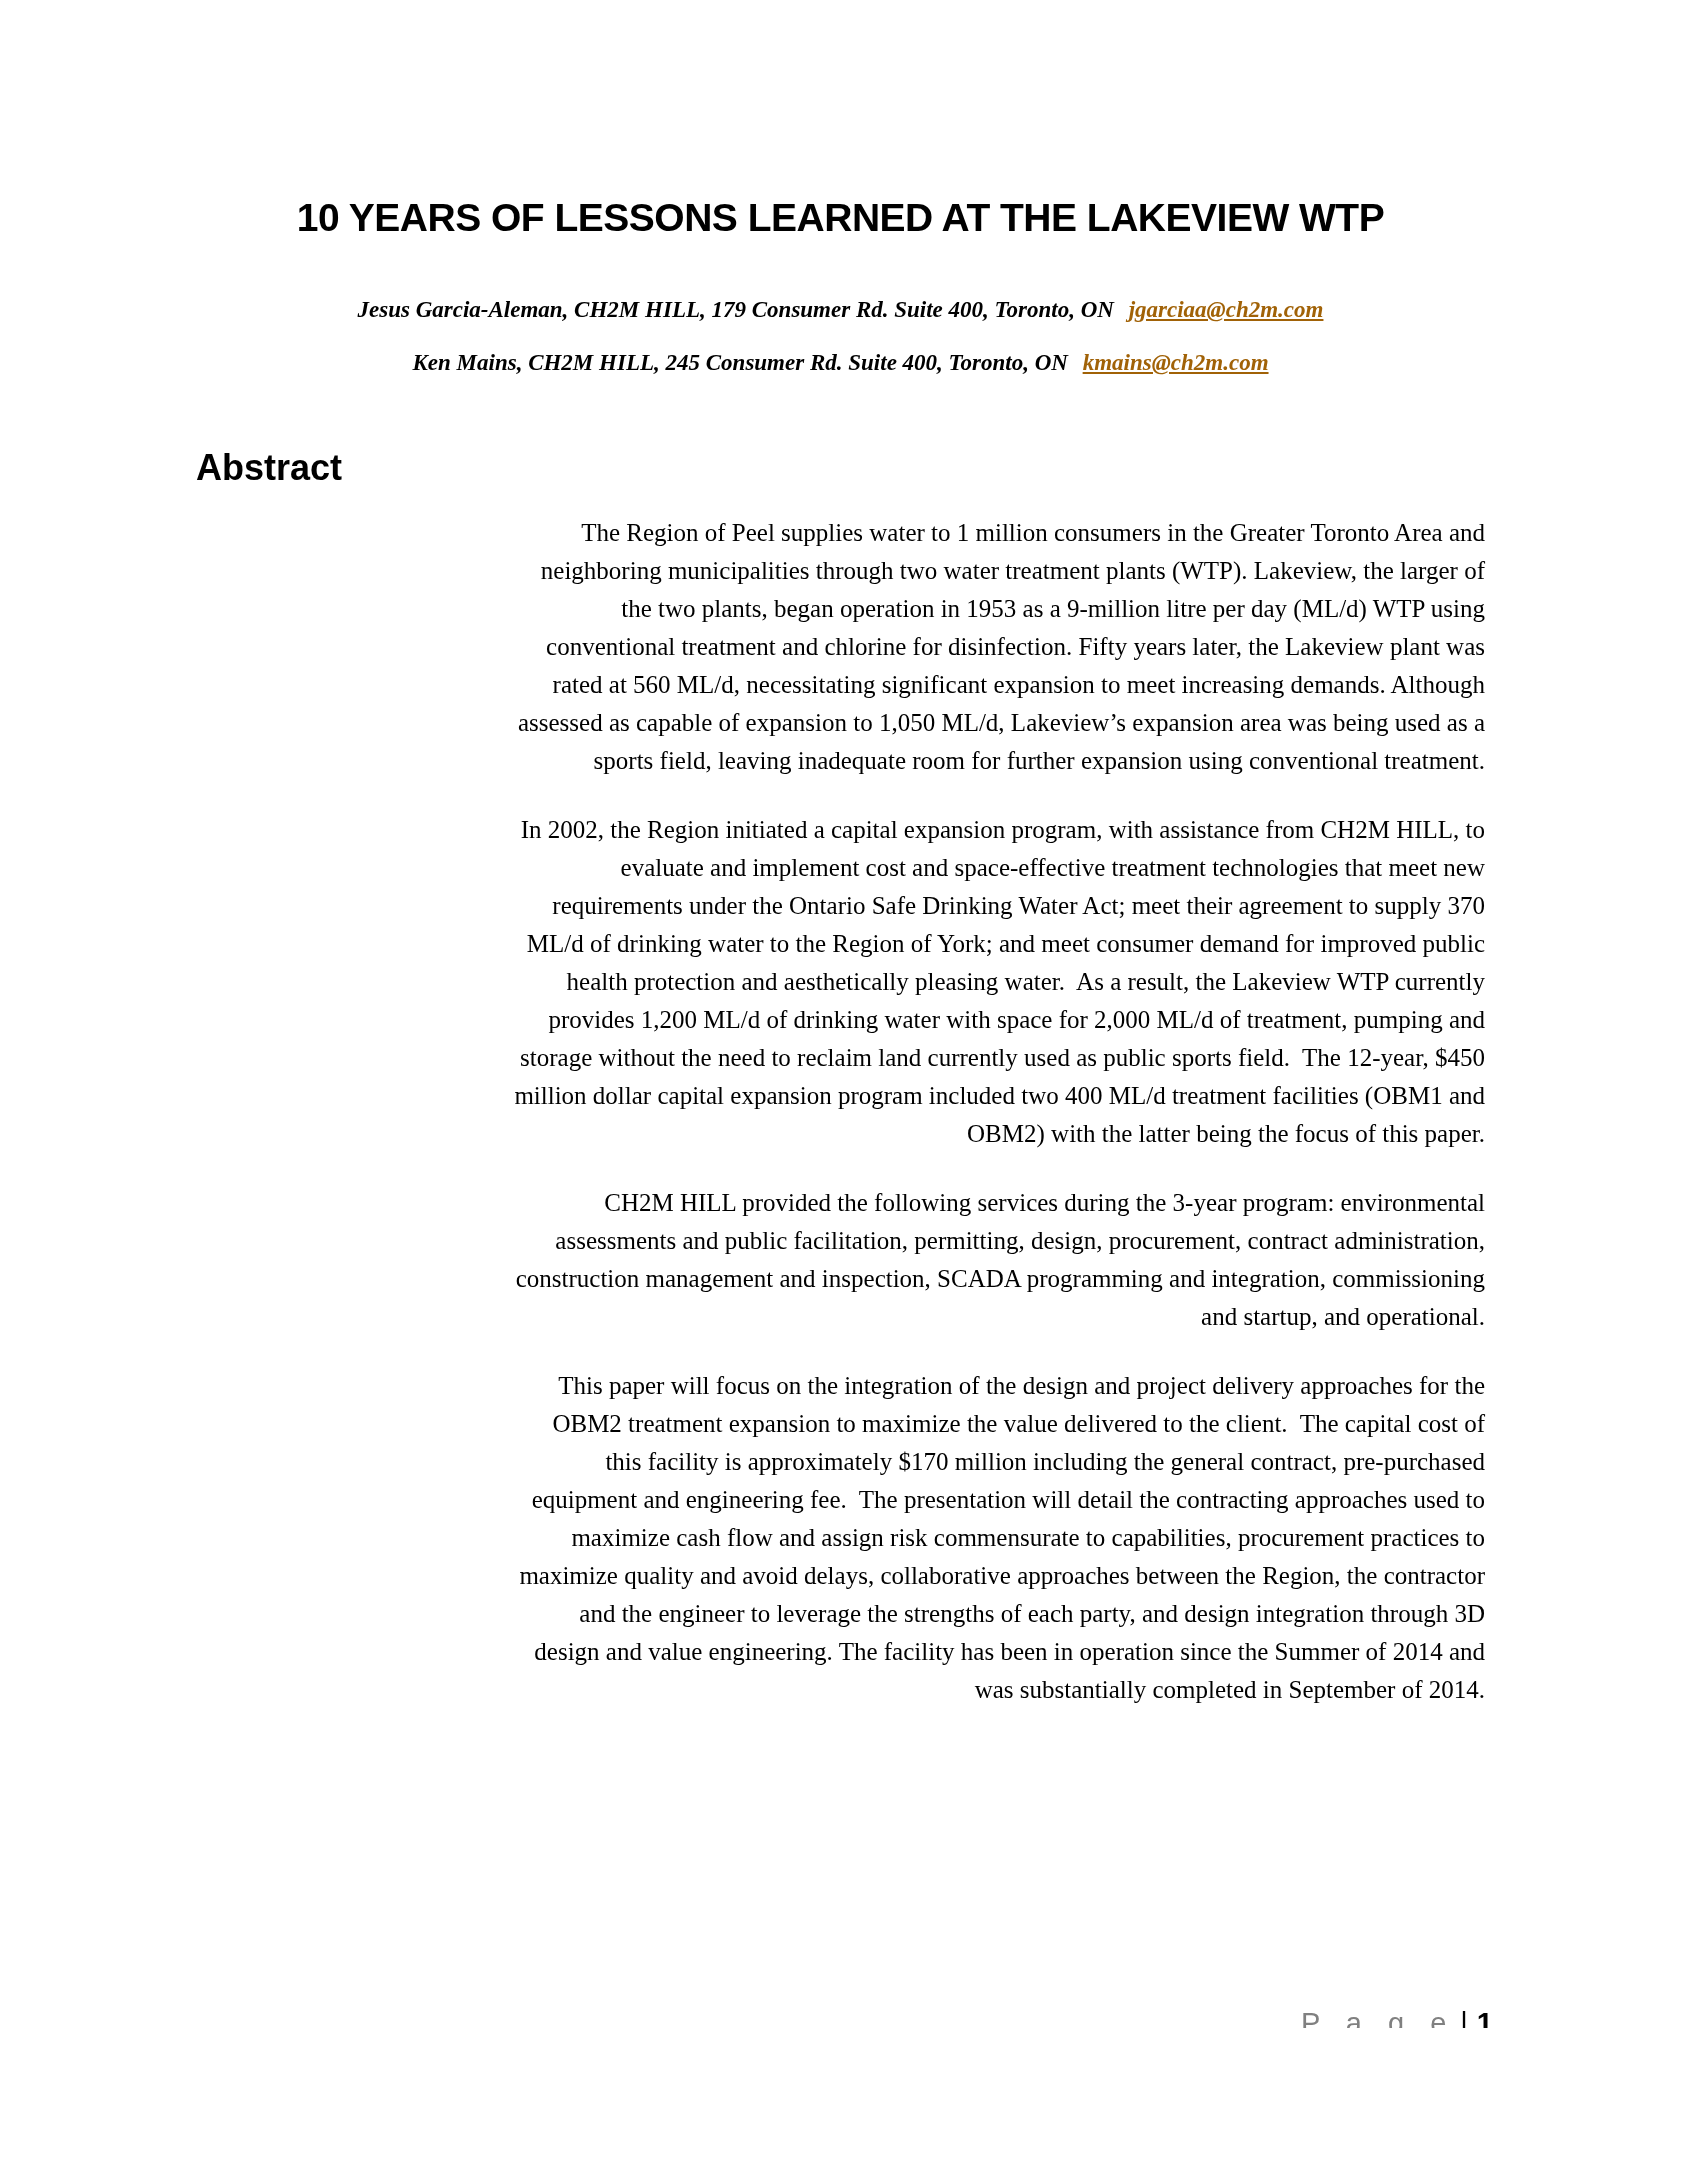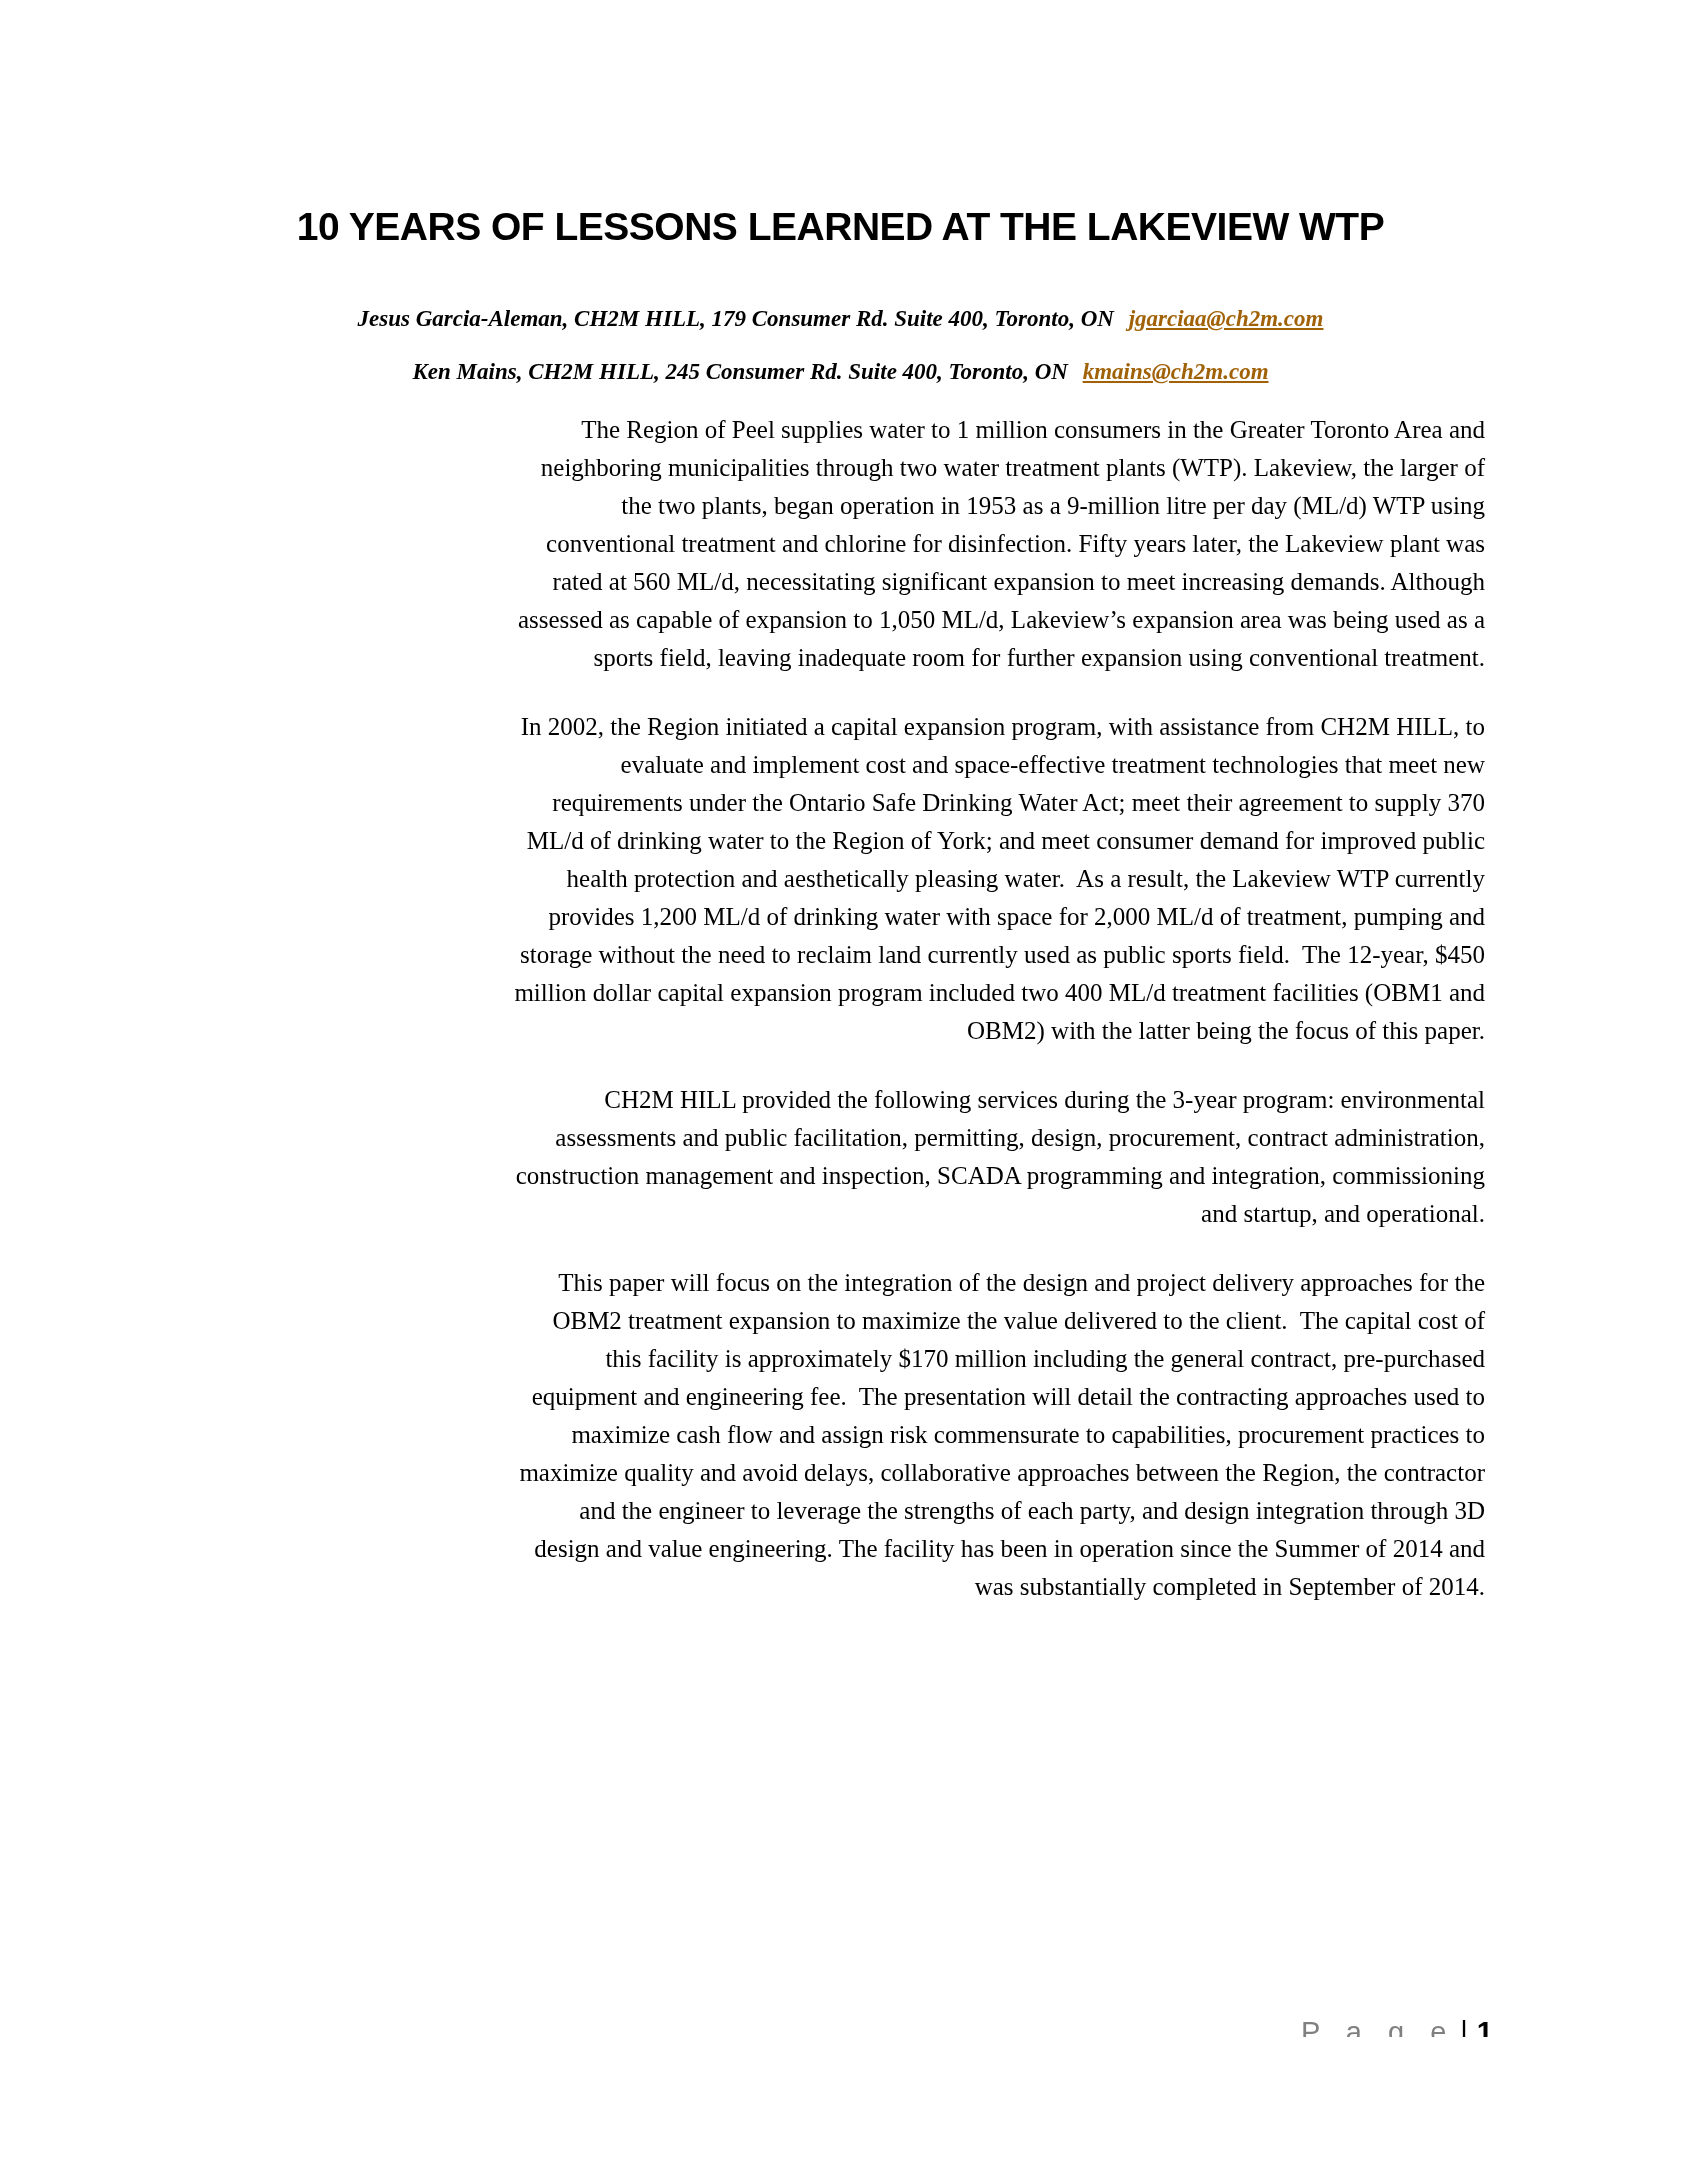--- a/index.html
+++ b/index.html
@@ -6,21 +6,20 @@
   .page {
     position: relative;
     width: 1683px;
     height: 2028px;
     background: #ffffff;
     color: #000000;
     font-family: "Liberation Serif", serif;
     overflow: hidden;
     box-sizing: border-box;
     padding: 0 198px 0 196px;
-    margin-top: 9px;
   }
   .paper-title {
     margin: 195px 0 0 0;
     font-family: "Liberation Sans", sans-serif;
     font-weight: bold;
     font-size: 39px;
     line-height: 46px;
     text-align: center;
     letter-spacing: -0.5px;
   }
@@ -83,20 +82,21 @@
 
 <div class="page">
 
   <h1 class="paper-title">10 YEARS OF LESSONS LEARNED AT THE LAKEVIEW WTP</h1>
 
   <div class="authors">
     <p class="author-line"><span>Jesus Garcia-Aleman, CH2M HILL, 179 Consumer Rd. Suite 400, Toronto, ON </span><a class="email-link">jgarciaa@ch2m.com</a></p>
     <p class="author-line"><span>Ken Mains, CH2M HILL, 245 Consumer Rd. Suite 400, Toronto, ON </span><a class="email-link">kmains@ch2m.com</a></p>
   </div>
 
+  <h2 class="abstract-heading">Abstract</h2>
 
   <p class="body-para">The Region of Peel supplies water to 1 million consumers in the Greater Toronto Area and
 neighboring municipalities through two water treatment plants (WTP). Lakeview, the larger of
 the two plants, began operation in 1953 as a 9-million litre per day (ML/d) WTP using
 conventional treatment and chlorine for disinfection. Fifty years later, the Lakeview plant was
 rated at 560 ML/d, necessitating significant expansion to meet increasing demands. Although
 assessed as capable of expansion to 1,050 ML/d, Lakeview’s expansion area was being used as a
 sports field, leaving inadequate room for further expansion using conventional treatment.</p>
 
   <p class="body-para">In 2002, the Region initiated a capital expansion program, with assistance from CH2M HILL, to

